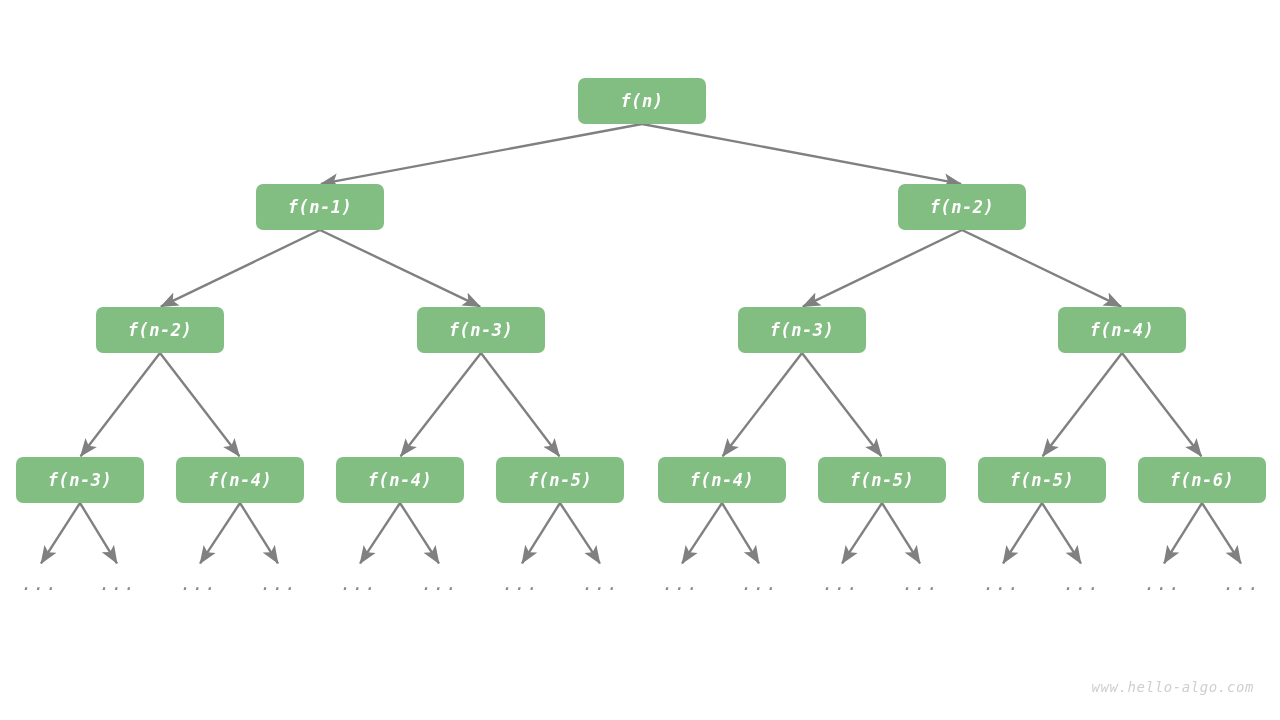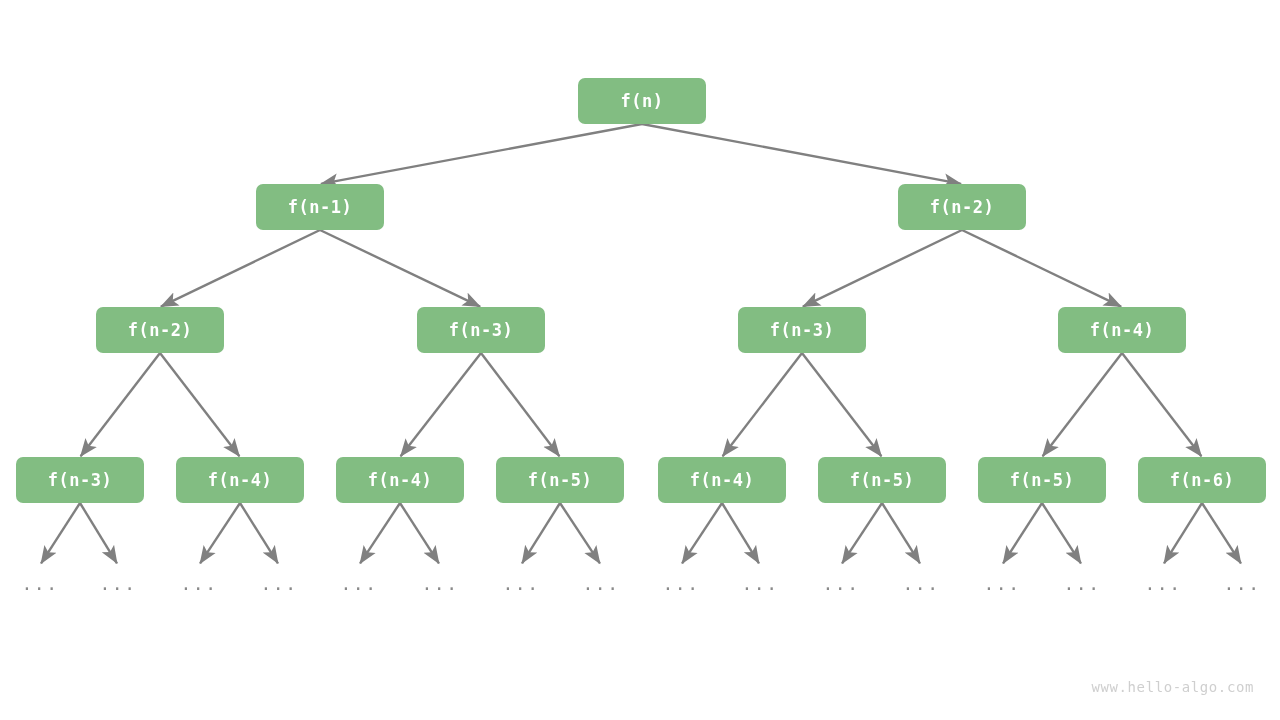--- a/index.html
+++ b/index.html
@@ -11,20 +11,21 @@
     width: 1280px;
     height: 720px;
     font-family: "DejaVu Sans Mono", "Liberation Mono", monospace;
     overflow: hidden;
   }
   #diagram-root {
     position: relative;
     width: 1280px;
     height: 720px;
     background: #ffffff;
+    font-style: italic;
   }
   svg.tree-canvas {
     position: absolute;
     top: 0;
     left: 0;
     width: 1280px;
     height: 720px;
     display: block;
   }
   .node-box {

